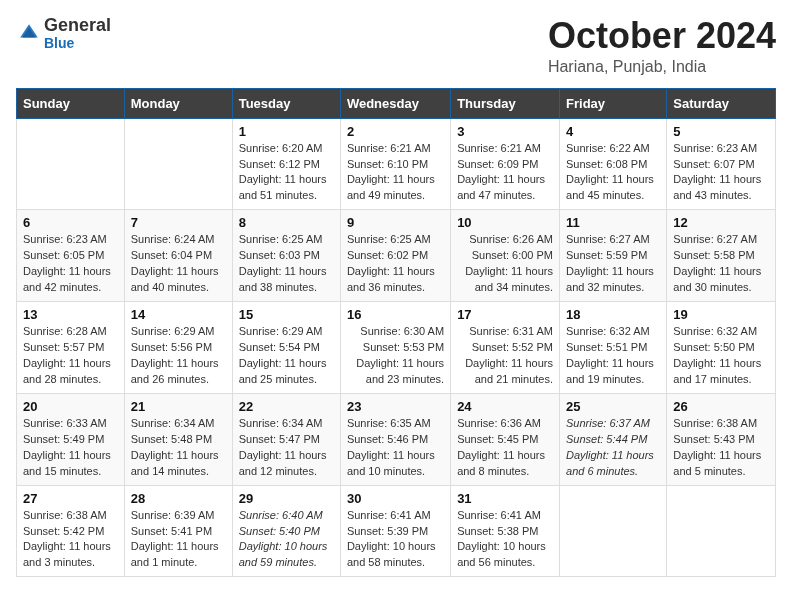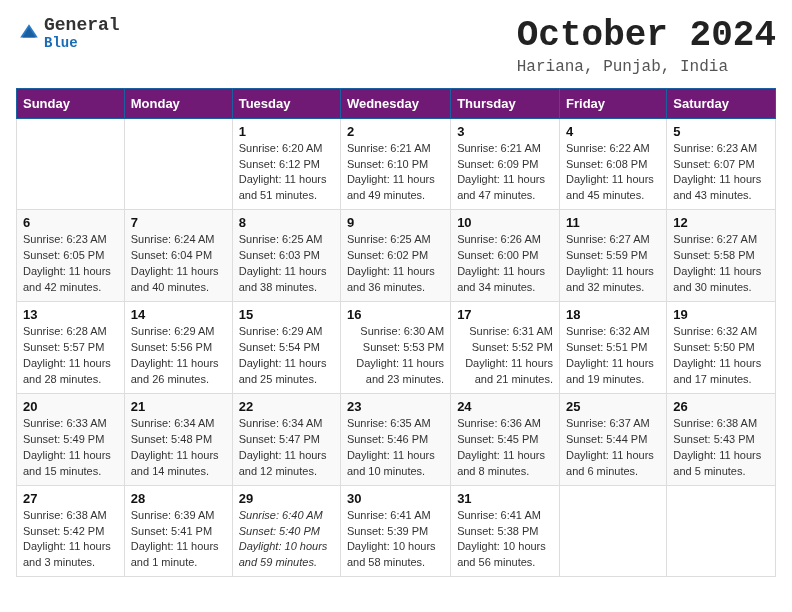--- a/index.html
+++ b/index.html
@@ -8,21 +8,20 @@
       background: #fff;
       width: 792px;
       min-height: 612px;
       padding: 16px;
     }
     .header-area {
       display: flex;
       justify-content: space-between;
       align-items: flex-start;
       margin-bottom: 12px;
-      font-family: Liberation Mono, monospace;
     }
     .logo {
       display: flex;
       align-items: center;
       gap: 0;
     }
     .logo-text-general {
       font-size: 18px;
       font-weight: bold;
       color: #333;
@@ -57,21 +56,21 @@
       font-size: 16px;
       color: #555;
       margin-top: 2px;
     }
     .calendar-table {
       width: 100%;
       border-collapse: collapse;
       font-size: 11.5px;
     }
     .calendar-table thead tr th {
-      background-color: #701a75;
+      background-color: #404040;
       color: #fff;
       padding: 7px 6px;
       text-align: left;
       font-size: 13px;
       font-weight: bold;
       border: 1px solid #1a5fa0;
     }
     .calendar-table tbody tr td {
       border: 1px solid #ddd;
       vertical-align: top;
@@ -186,21 +185,21 @@
 Daylight: 11 hours and 38 minutes.</div>
         </td>
         <td>
           <div class="day-number">9</div>
           <div class="day-info" style="white-space: pre-line;">Sunrise: 6:25 AM
 Sunset: 6:02 PM
 Daylight: 11 hours and 36 minutes.</div>
         </td>
         <td>
           <div class="day-number">10</div>
-          <div class="day-info" style="white-space: pre-line;">Sunrise: 6:26 AM
+          <div class="day-info" style="white-space: pre-line; text-align: right;">Sunrise: 6:26 AM
 Sunset: 6:00 PM
 Daylight: 11 hours and 34 minutes.</div>
         </td>
         <td>
           <div class="day-number">11</div>
           <div class="day-info" style="white-space: pre-line;">Sunrise: 6:27 AM
 Sunset: 5:59 PM
 Daylight: 11 hours and 32 minutes.</div>
         </td>
         <td>
@@ -280,21 +279,21 @@
 Daylight: 11 hours and 10 minutes.</div>
         </td>
         <td>
           <div class="day-number">24</div>
           <div class="day-info" style="white-space: pre-line;">Sunrise: 6:36 AM
 Sunset: 5:45 PM
 Daylight: 11 hours and 8 minutes.</div>
         </td>
         <td>
           <div class="day-number">25</div>
-          <div class="day-info" style="white-space: pre-line;">Sunrise: 6:37 AM
+          <div class="day-info" style="white-space: pre-line; font-style: italic;">Sunrise: 6:37 AM
 Sunset: 5:44 PM
 Daylight: 11 hours and 6 minutes.</div>
         </td>
         <td>
           <div class="day-number">26</div>
           <div class="day-info" style="white-space: pre-line;">Sunrise: 6:38 AM
 Sunset: 5:43 PM
 Daylight: 11 hours and 5 minutes.</div>
         </td>
       </tr>

